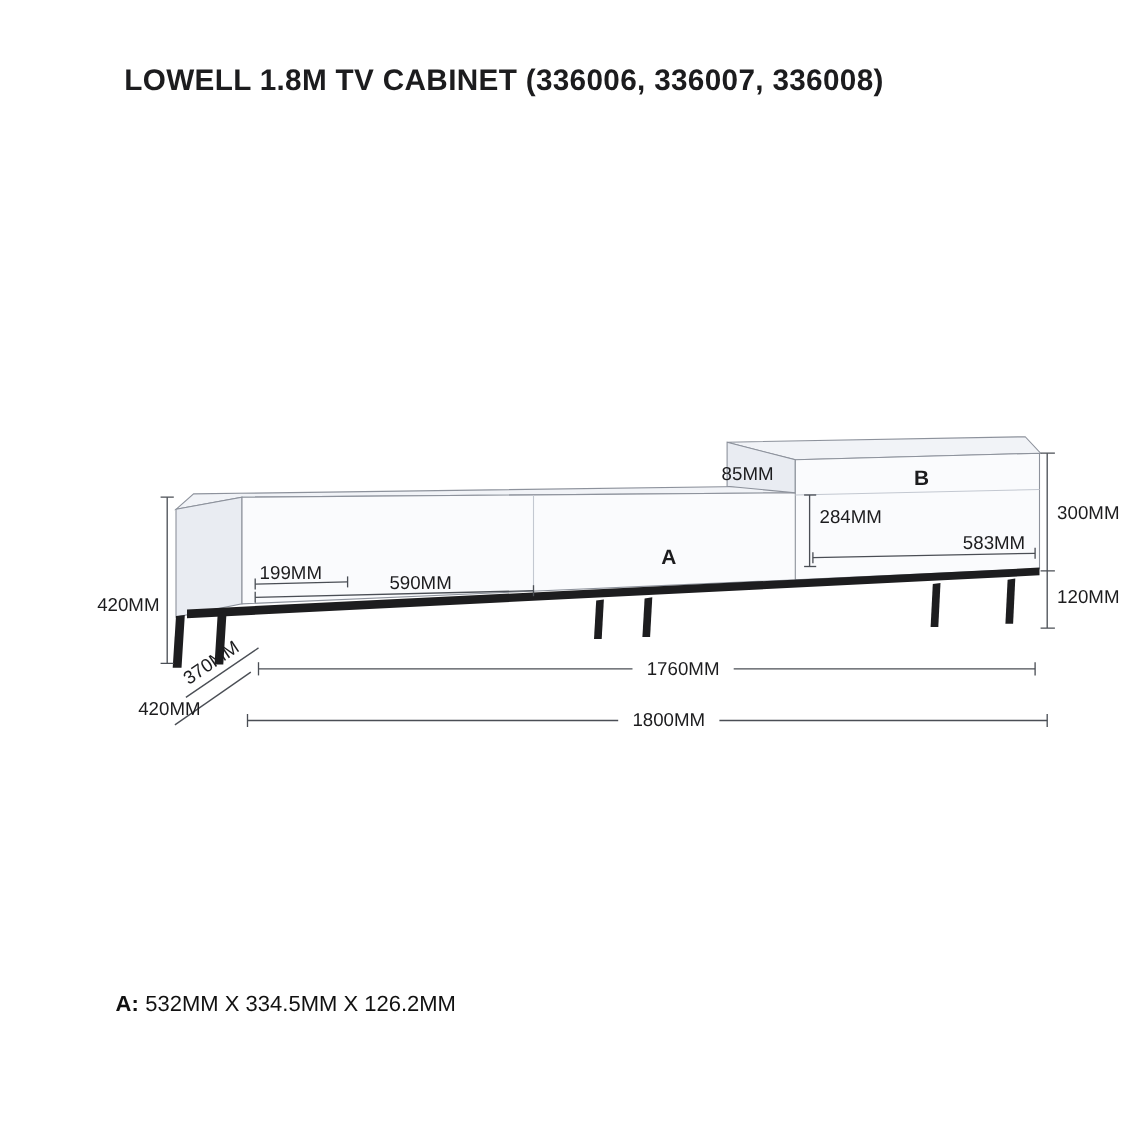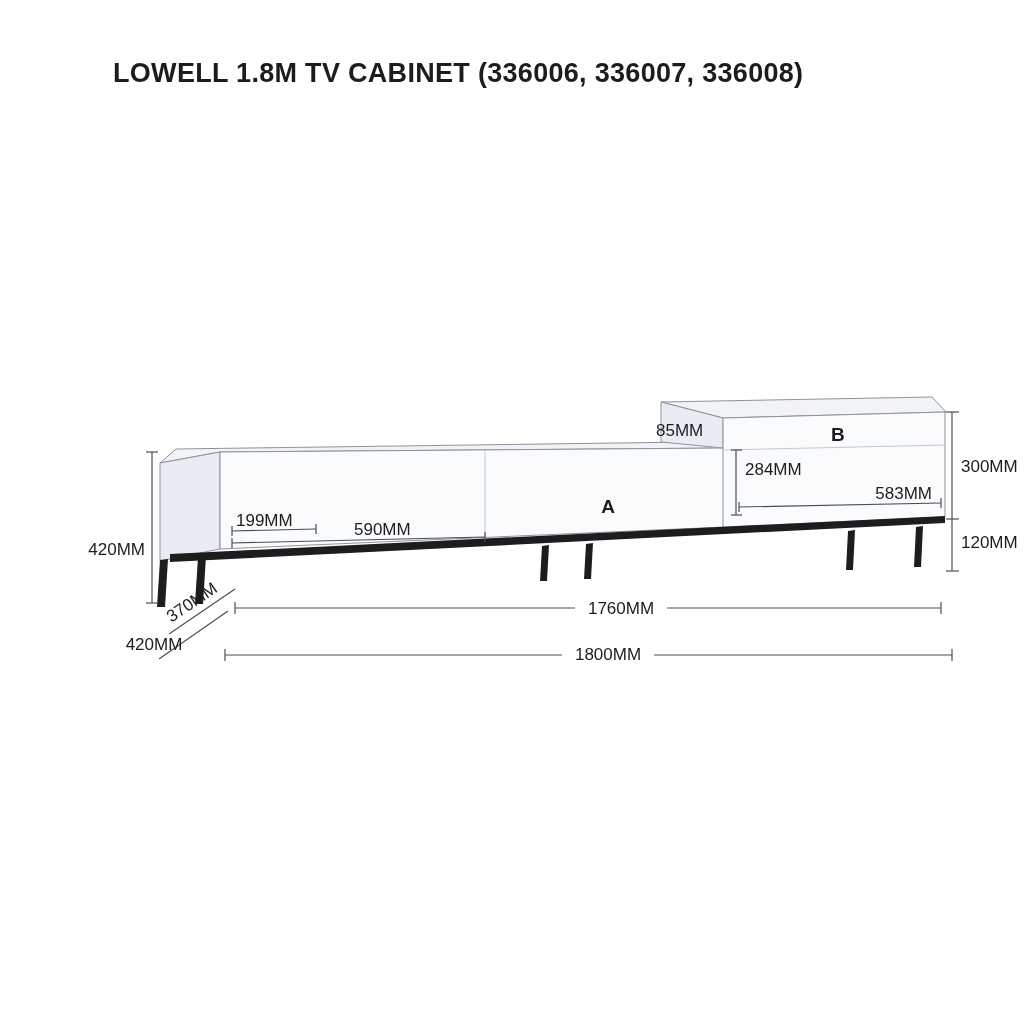--- a/index.html
+++ b/index.html
@@ -118,15 +118,18 @@
     <g>
       <line class="dim" x1="177" y1="655" x2="904" y2="655"></line>
       <line class="dim" x1="177" y1="649" x2="177" y2="661"></line>
       <line class="dim" x1="904" y1="649" x2="904" y2="661"></line>
       <rect x="514" y="645" width="92" height="20" fill="#ffffff"></rect>
       <text text-anchor="middle" x="560" y="660">1800MM</text>
     </g>
   </svg>
 
   <div class="specs">
+    <div class="spec-row">
+      <span class="spec-label">A:</span><span>532MM X 334.5MM X 126.2MM</span>
+    </div>
   </div>
 
 </div>
 
 </body></html>

